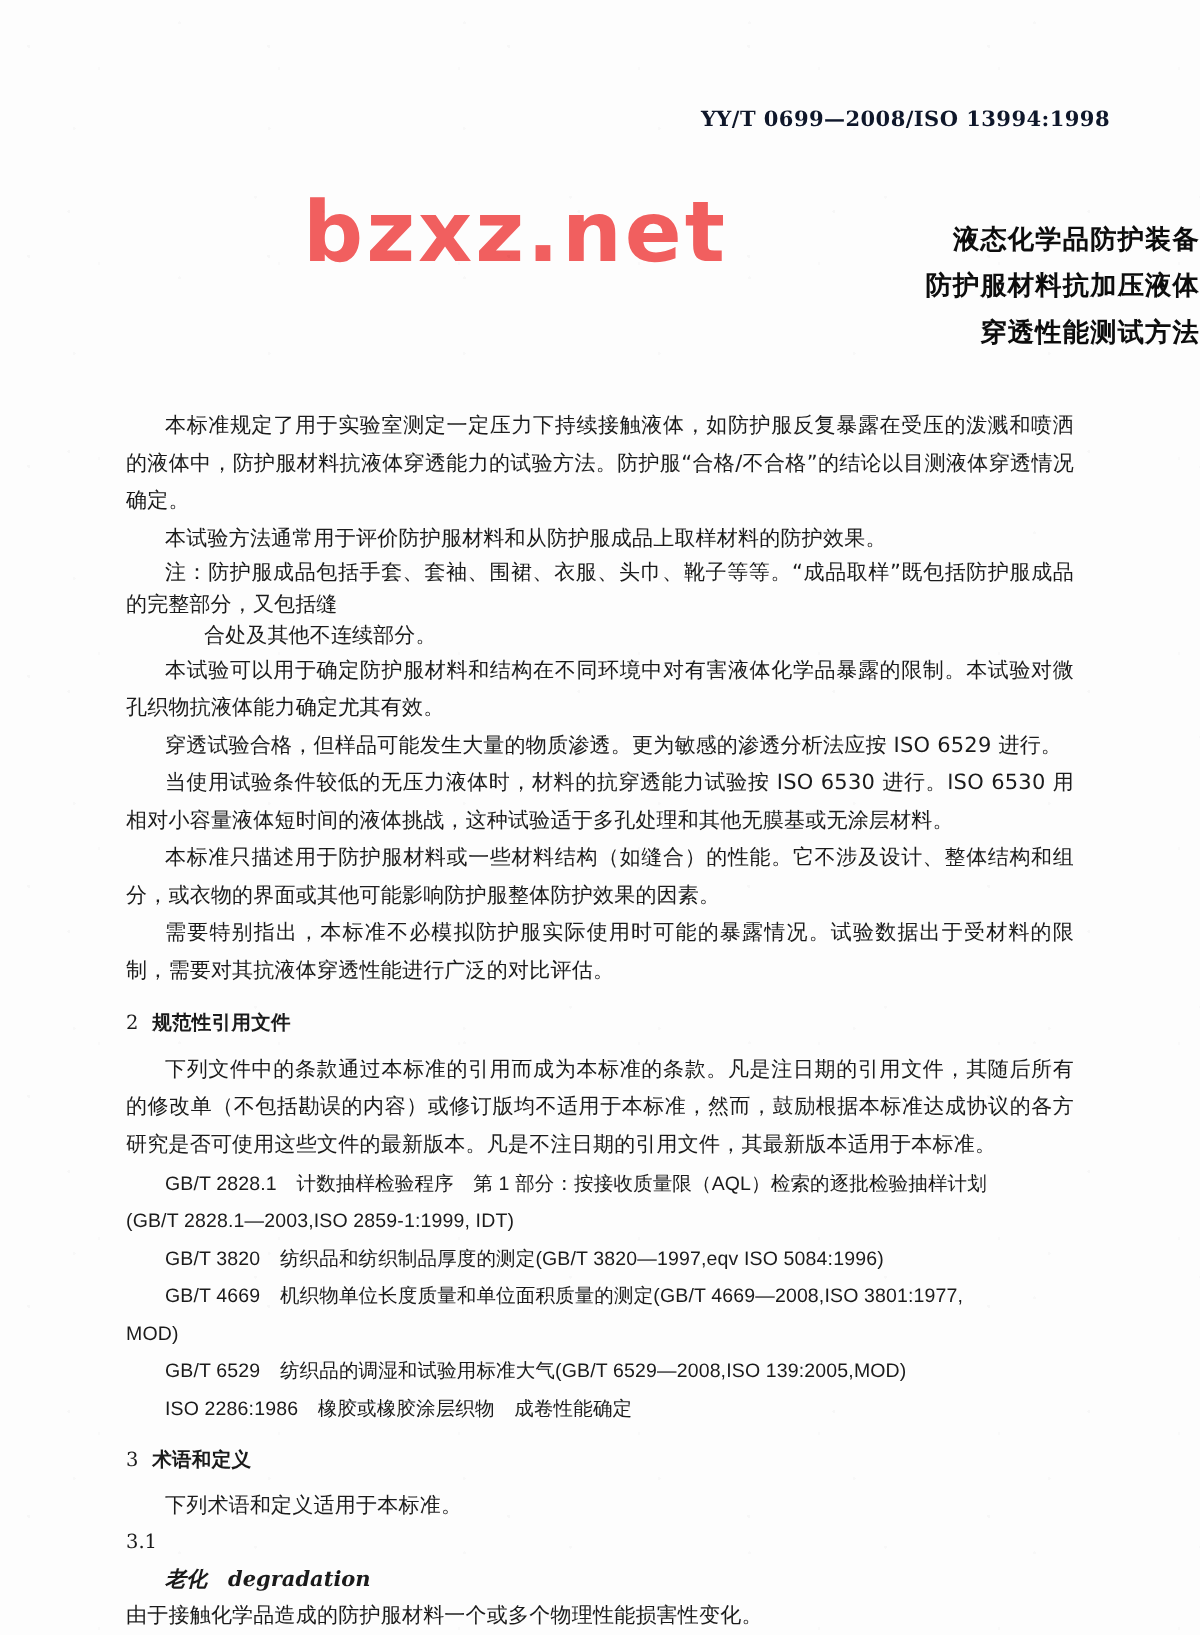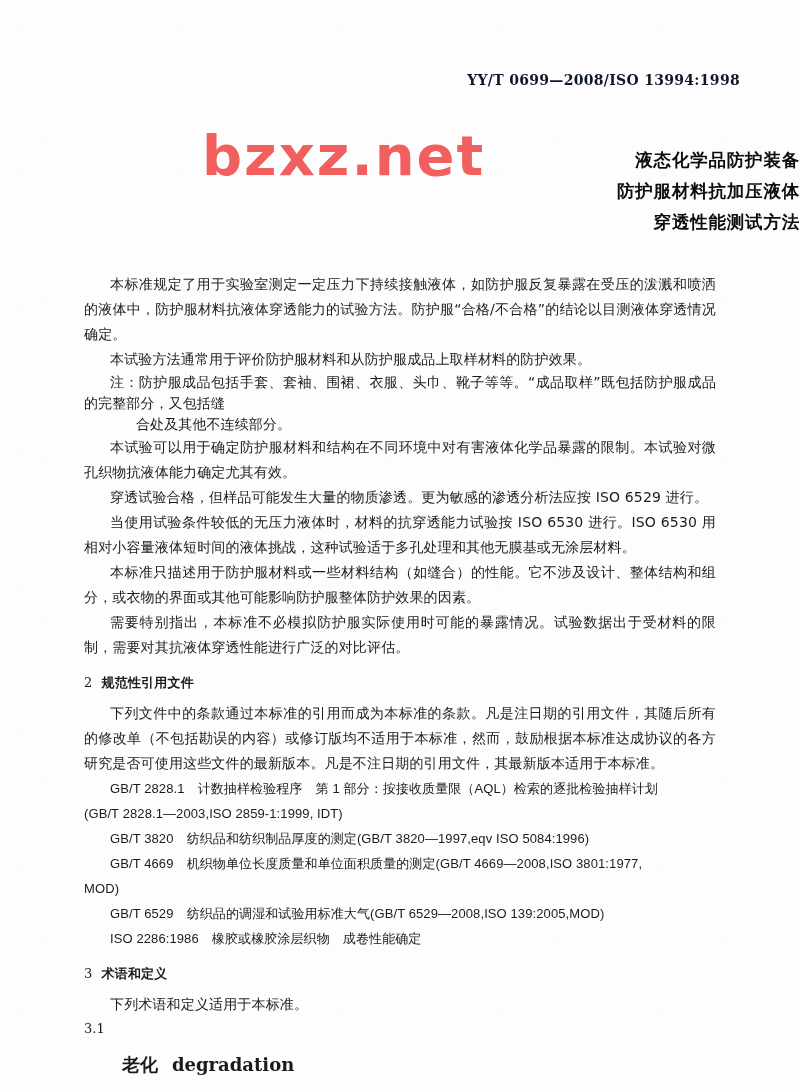--- a/index.html
+++ b/index.html
@@ -130,25 +130,26 @@
   }
   p.ref.hang { text-indent: 0; }
   .gap-md { height: 14px; }
   .clause-num {
     font-family: "DejaVu Serif", "Liberation Serif", serif;
     font-size: 13px;
     line-height: 24px;
     margin: 0;
   }
   .term {
-    margin: 12px;
-    font-size: 18px;
+    margin: 0;
+    font-size: 14px;
     font-weight: bold;
     line-height: 24px;
     text-indent: 26px;
+    font-style: italic;
   }
   .term .en {
     font-family: "DejaVu Serif", "Liberation Serif", serif;
     margin-left: 14px;
   }
 </style>
 </head>
 <body>
 
 <div class="page">

